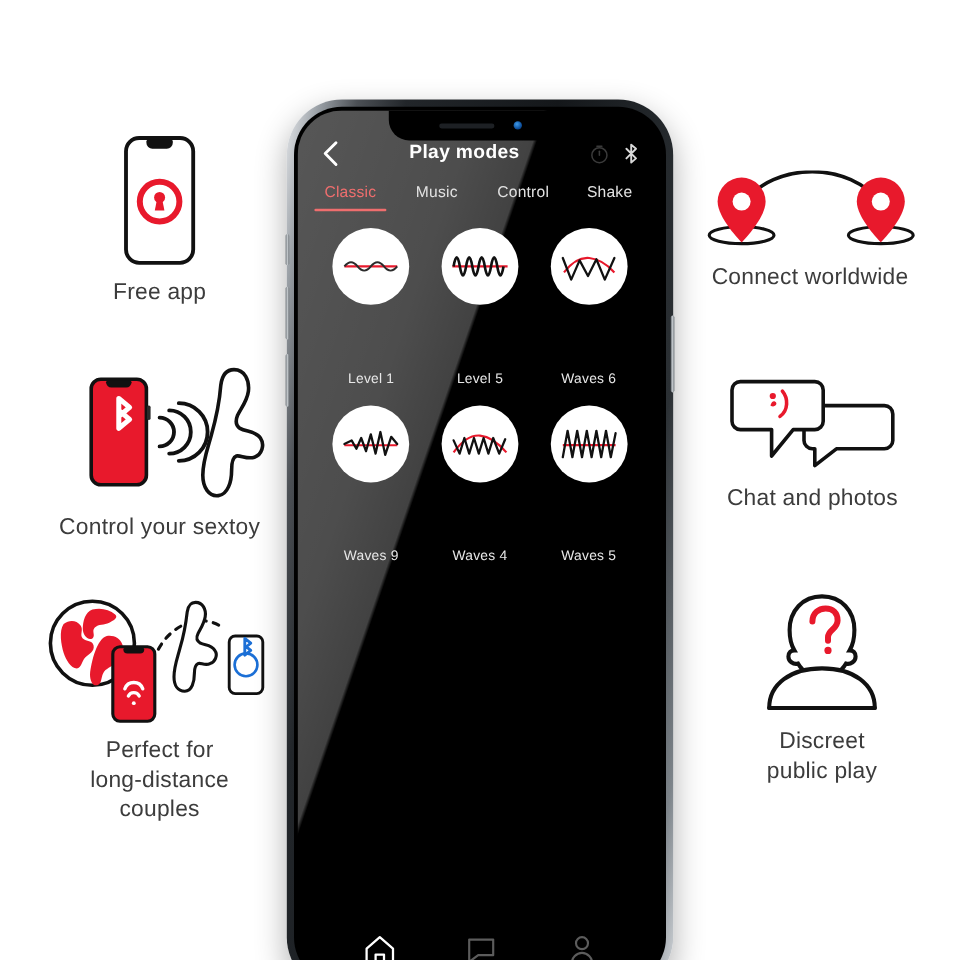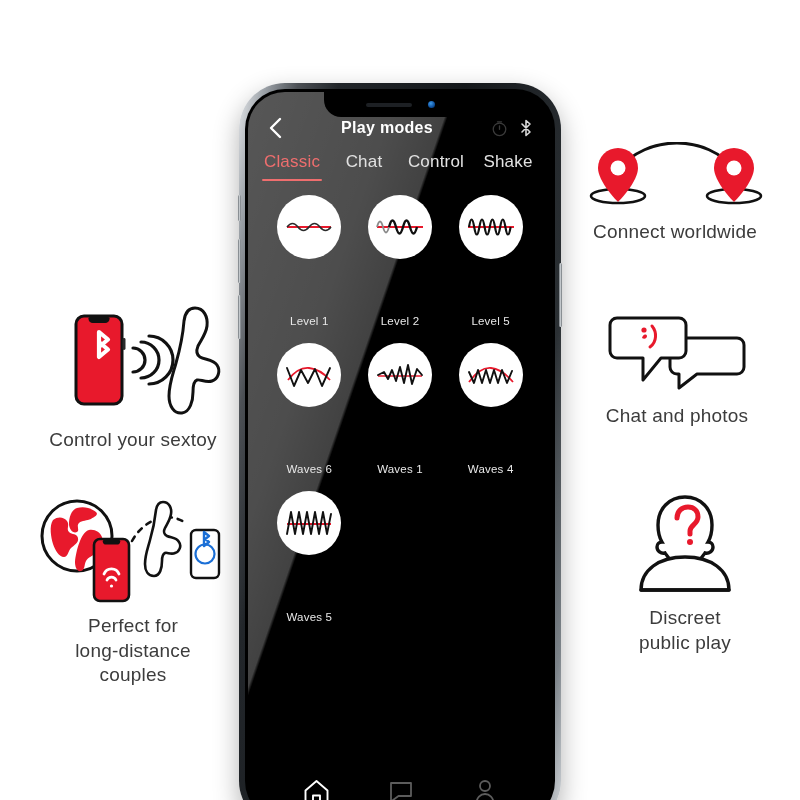--- a/index.html
+++ b/index.html
@@ -68,21 +68,21 @@
            background:linear-gradient(90deg,#6d7378,#c3c8cc,#6d7378);}
 
   
   .appbar{position:relative;z-index:7;height:58px;display:flex;align-items:center;
           padding:14px 20px 0;box-sizing:border-box;}
   .back{width:30px;display:flex;align-items:center;justify-content:flex-start;cursor:pointer;}
   .apptitle{flex:1;text-align:center;color:#fff;font-size:16px;font-weight:700;letter-spacing:.3px;}
   .appicons{width:56px;display:flex;align-items:center;justify-content:flex-end;gap:12px;}
 
   .tabs{position:relative;z-index:7;display:flex;padding:2px 8px 0;box-sizing:border-box;}
-  .tab{flex:1;text-align:center;font-size:17px;color:#e2e2e2;padding-bottom:9px;cursor:pointer;
+  .tab{flex:1;text-align:center;font-size:13px;color:#e2e2e2;padding-bottom:9px;cursor:pointer;
        position:relative;letter-spacing:.2px;}
   .tab.active{color:#ef6e6e;}
   .tab.active::after{content:"";position:absolute;left:8%;right:8%;bottom:0;height:2px;
        background:#ef6e6e;border-radius:2px;}
 
   .grid{position:relative;z-index:7;display:grid;grid-template-columns:repeat(3,1fr);
         row-gap:16px;padding:14px 16px 0;box-sizing:border-box;}
   .cell{display:flex;flex-direction:column;align-items:center;cursor:pointer;gap:47px;}
   .disc{width:64px;height:64px;border-radius:50%;background:#fff;
         display:flex;align-items:center;justify-content:center;overflow:hidden;}
@@ -111,20 +111,32 @@
   .reflect .ricons{position:absolute;left:0;right:0;top:86px;display:flex;
                justify-content:space-around;padding:0 46px;box-sizing:border-box;opacity:.55;}
   .homebar{position:absolute;left:50%;transform:translateX(-50%);bottom:4px;
            width:92px;height:5px;border-radius:3px;background:#d9dcdf;z-index:10;}
 </style>
 </head>
 <body>
 
 <div class="stage">
 
+  <div class="feat" id="f-free-app">
+    <div class="art">
+      <svg width="64" height="110" viewBox="0 0 64 110">
+        <rect x="4" y="3" width="56" height="104" rx="11" fill="#fff" stroke="#111" stroke-width="3.2"></rect>
+        <path d="M23 4 h18 a2 2 0 0 1 2 2 v1 a5 5 0 0 1 -5 5 h-12 a5 5 0 0 1 -5 -5 v-1 a2 2 0 0 1 2 -2 z" fill="#111"></path>
+        <circle cx="32" cy="56" r="16.5" fill="none" stroke="#e8192c" stroke-width="5"></circle>
+        <circle cx="32" cy="52.5" r="4.6" fill="#e8192c"></circle>
+        <path d="M29.6 55 h4.8 l1.6 8.4 h-8 z" fill="#e8192c"></path>
+      </svg>
+    </div>
+    <div class="cap">Free app</div>
+  </div>
 
   <div class="feat" id="f-distance">
     <div class="art">
       <svg width="200" height="112" viewBox="0 0 200 112">
         <circle cx="44" cy="44" r="35" fill="#fff" stroke="#111" stroke-width="3"></circle>
         <g fill="#e8192c">
           <path d="M20 28 c5 -4 11 -3 14 1 c3 4 -1 8 2 11 c3 3 8 1 9 6 c1 5 -4 7 -7 10 c-3 3 -3 9 -7 9 c-5 0 -9 -7 -11 -13 c-2 -7 -4 -18 0 -24 z"></path>
           <path d="M44 16 c7 -2 14 0 19 4 c3 3 -2 5 -5 7 c-4 2 -9 1 -12 4 c-3 3 1 7 -2 9 c-4 2 -8 -3 -8 -8 c0 -6 2 -14 8 -16 z"></path>
           <path d="M56 38 c6 -1 11 2 13 7 c2 6 -2 12 -6 16 c-3 3 -8 4 -10 8 c-2 4 -1 9 -5 10 c-4 1 -6 -4 -6 -9 c1 -11 6 -30 14 -32 z"></path>
         </g>
@@ -267,47 +279,37 @@
                 <path d="M7.6 2.2 h4.8" stroke="#3a3a3a" stroke-width="1.5" stroke-linecap="round"></path>
               </svg>
               <svg width="12" height="18" viewBox="0 0 12 18">
                 <path d="M2 5 L10 13 L6 16.5 V1.5 L10 5 L2 13" fill="none" stroke="#d8d8d8" stroke-width="1.6" stroke-linejoin="round" stroke-linecap="round"></path>
               </svg>
             </div>
           </div>
 
           <div class="tabs">
             <div class="tab active">Classic</div>
-            <div class="tab">Chat</div>
+            <div class="tab">Music</div>
             <div class="tab">Control</div>
             <div class="tab">Shake</div>
           </div>
 
           <div class="grid">
 
             <div class="cell">
               <div class="disc">
                 <svg width="52" height="34" viewBox="0 0 52 34">
                   <path d="M4 17 h44" stroke="#e8192c" stroke-width="1.8"></path>
                   <path d="M4 17 q5.5 -7 11 0 t11 0 t11 0 t11 0" fill="none" stroke="#2b2b2b" stroke-width="1.6"></path>
                 </svg>
               </div>
               <div class="lbl">Level 1</div>
             </div>
 
-            <div class="cell">
-              <div class="disc">
-                <svg width="52" height="36" viewBox="0 0 52 36">
-                  <path d="M3 18 h46" stroke="#e8192c" stroke-width="1.8"></path>
-                  <path d="M3 18 q3 -11 6 0 t6 0" fill="none" stroke="#8a8a8a" stroke-width="1.8"></path>
-                  <path d="M15 18 q3.5 -13 7 0 t7 0 t7 0 t7 0" fill="none" stroke="#111" stroke-width="2.4"></path>
-                </svg>
-              </div>
-              <div class="lbl">Level 2</div>
-            </div>
 
             <div class="cell">
               <div class="disc">
                 <svg width="52" height="36" viewBox="0 0 52 36">
                   <path d="M3 18 h46" stroke="#e8192c" stroke-width="1.8"></path>
                   <path d="M4 18 q2.6 -15 5.2 0 t5.2 0 t5.2 0 t5.2 0 t5.2 0 t5.2 0 t5.2 0 t5.2 0" fill="none" stroke="#111" stroke-width="2.2"></path>
                 </svg>
               </div>
               <div class="lbl">Level 5</div>
             </div>
@@ -323,21 +325,21 @@
               <div class="lbl">Waves 6</div>
             </div>
 
             <div class="cell">
               <div class="disc">
                 <svg width="52" height="34" viewBox="0 0 52 34">
                   <path d="M4 18 h44" stroke="#e8192c" stroke-width="1.6"></path>
                   <path d="M4 17 L10 14 L14 21 L18 12 L22 23 L26 9 L30 25 L34 7 L38 26 L43 11 L48 17" fill="none" stroke="#111" stroke-width="1.9" stroke-linejoin="round" stroke-linecap="round"></path>
                 </svg>
               </div>
-              <div class="lbl">Waves 1</div>
+              <div class="lbl">Waves 9</div>
             </div>
 
             <div class="cell">
               <div class="disc">
                 <svg width="52" height="34" viewBox="0 0 52 34">
                   <path d="M4 24 q11 -15 22 -14 t22 14" fill="none" stroke="#e8192c" stroke-width="1.8"></path>
                   <path d="M4 14 L9 25 L13 12 L17 25 L21 12 L25 25 L29 12 L33 25 L37 12 L42 25 L47 13" fill="none" stroke="#111" stroke-width="1.9" stroke-linejoin="round" stroke-linecap="round"></path>
                 </svg>
               </div>
               <div class="lbl">Waves 4</div>

